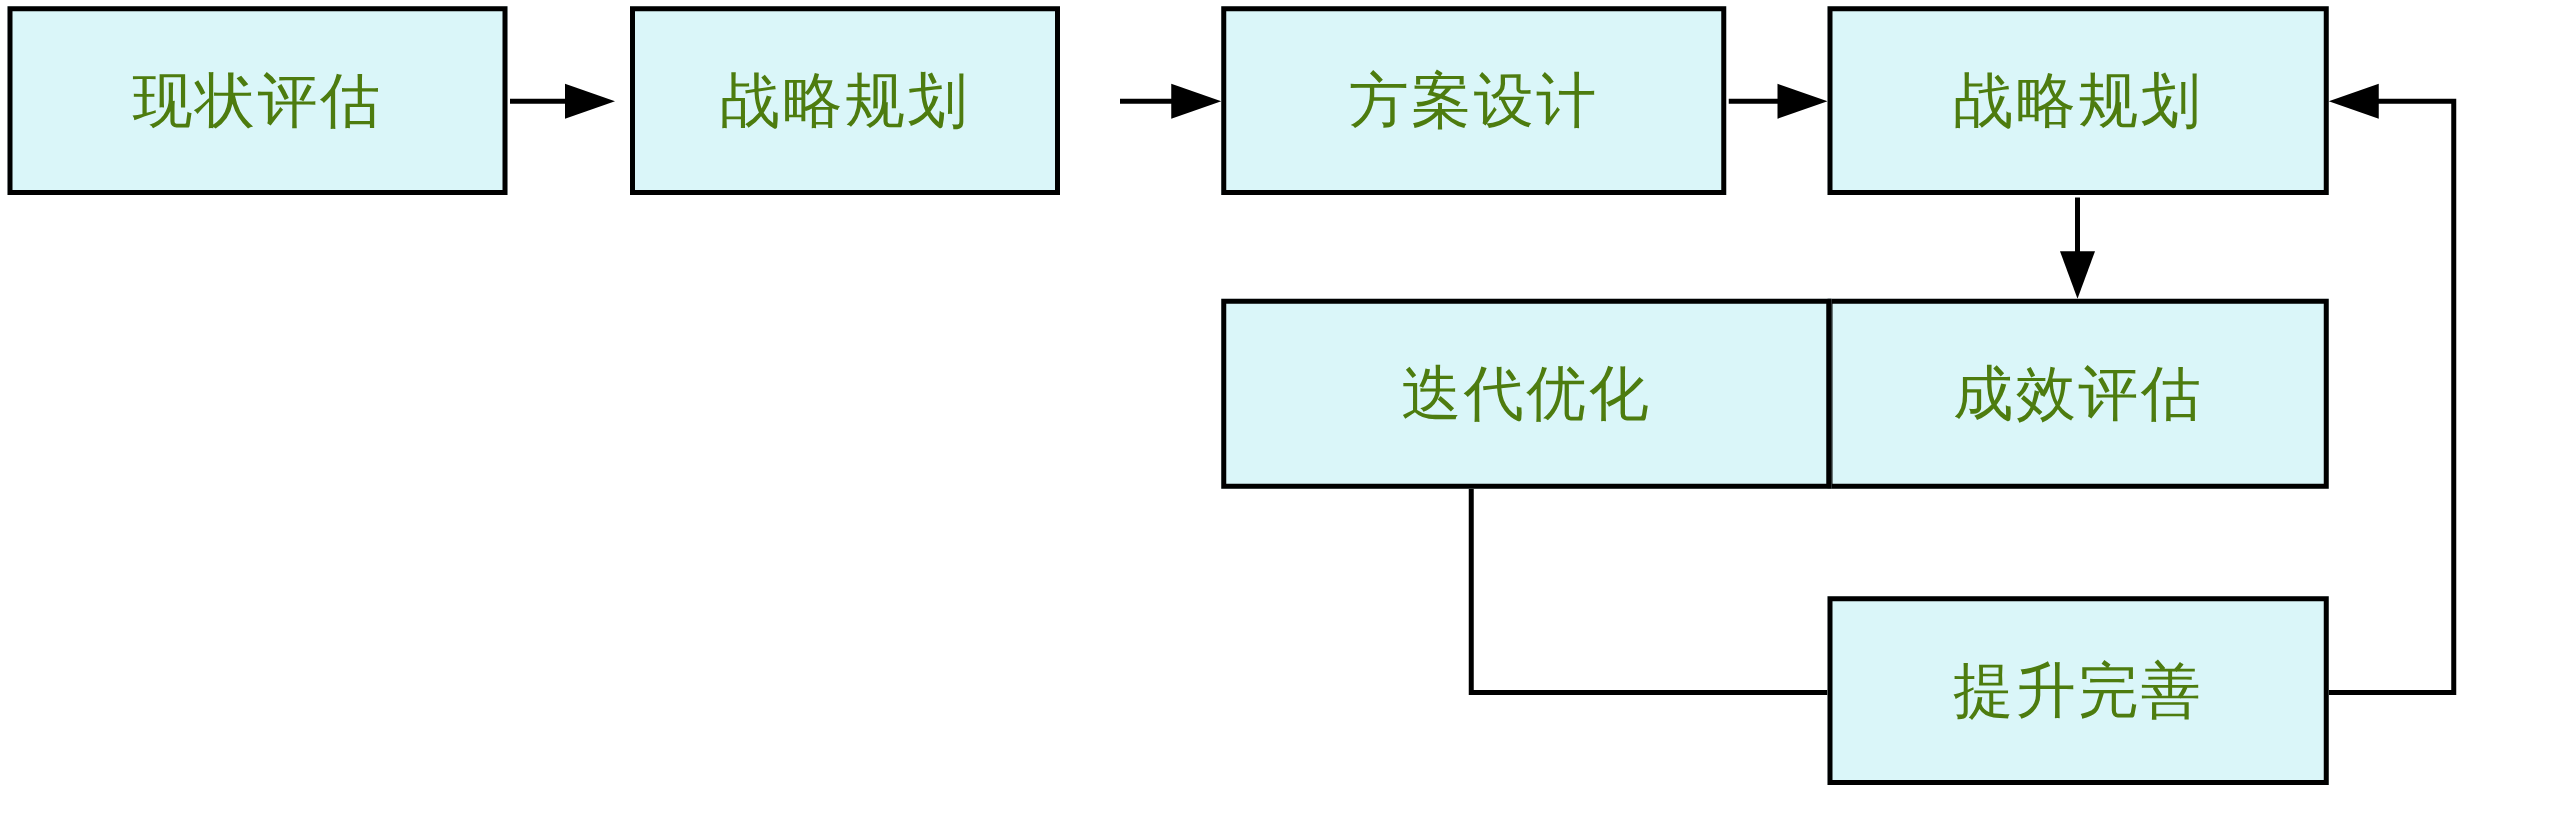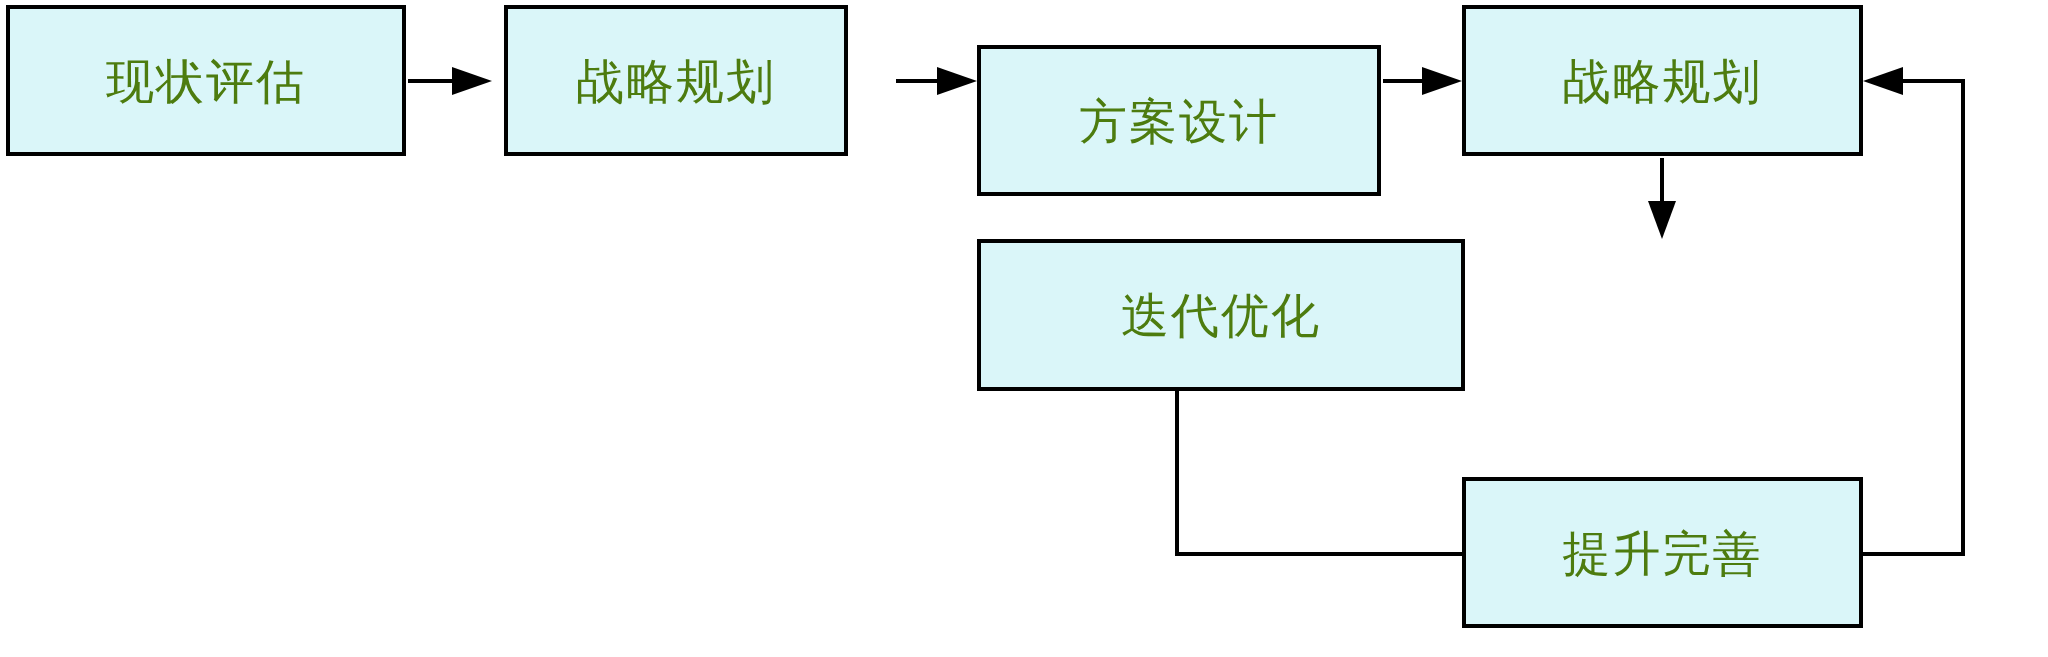--- a/index.html
+++ b/index.html
@@ -34,21 +34,21 @@
   .node-label {
     font-size: 48px;
     line-height: 1;
     color: #4d7c0f;
     letter-spacing: 2px;
     white-space: nowrap;
   }
   
   .n0 { left: 6px;    top: 5px;   width: 400px; height: 151px; }
   .n1 { left: 504px;  top: 5px;   width: 344px; height: 151px; }
-  .n2 { left: 977px;  top: 5px;   width: 404px; height: 151px; margin-top: 40px; }
+  .n2 { left: 977px;  top: 5px;   width: 404px; height: 151px; }
   .n3 { left: 1462px; top: 5px;   width: 401px; height: 151px; }
   .n4 { left: 1462px; top: 239px; width: 401px; height: 152px; }
   .n5 { left: 977px;  top: 239px; width: 488px; height: 152px; }
   .n6 { left: 1462px; top: 477px; width: 401px; height: 151px; }
   .edge-line {
     stroke: #000000;
     stroke-width: 4;
     fill: none;
   }
   .edge-head {
@@ -103,20 +103,23 @@
   </div>
   <div class="node n1" style="background: rgb(218, 246, 249); border-color: rgb(0, 0, 0);">
     <span class="node-label">战略规划</span>
   </div>
   <div class="node n2" style="background: rgb(218, 246, 249); border-color: rgb(0, 0, 0);">
     <span class="node-label">方案设计</span>
   </div>
   <div class="node n3" style="background: rgb(218, 246, 249); border-color: rgb(0, 0, 0);">
     <span class="node-label">战略规划</span>
   </div>
+  <div class="node n4" style="background: rgb(218, 246, 249); border-color: rgb(0, 0, 0);">
+    <span class="node-label">成效评估</span>
+  </div>
   <div class="node n5" style="background: rgb(218, 246, 249); border-color: rgb(0, 0, 0);">
     <span class="node-label">迭代优化</span>
   </div>
   <div class="node n6" style="background: rgb(218, 246, 249); border-color: rgb(0, 0, 0);">
     <span class="node-label">提升完善</span>
   </div>
 
 </div>
 
 </body></html>

